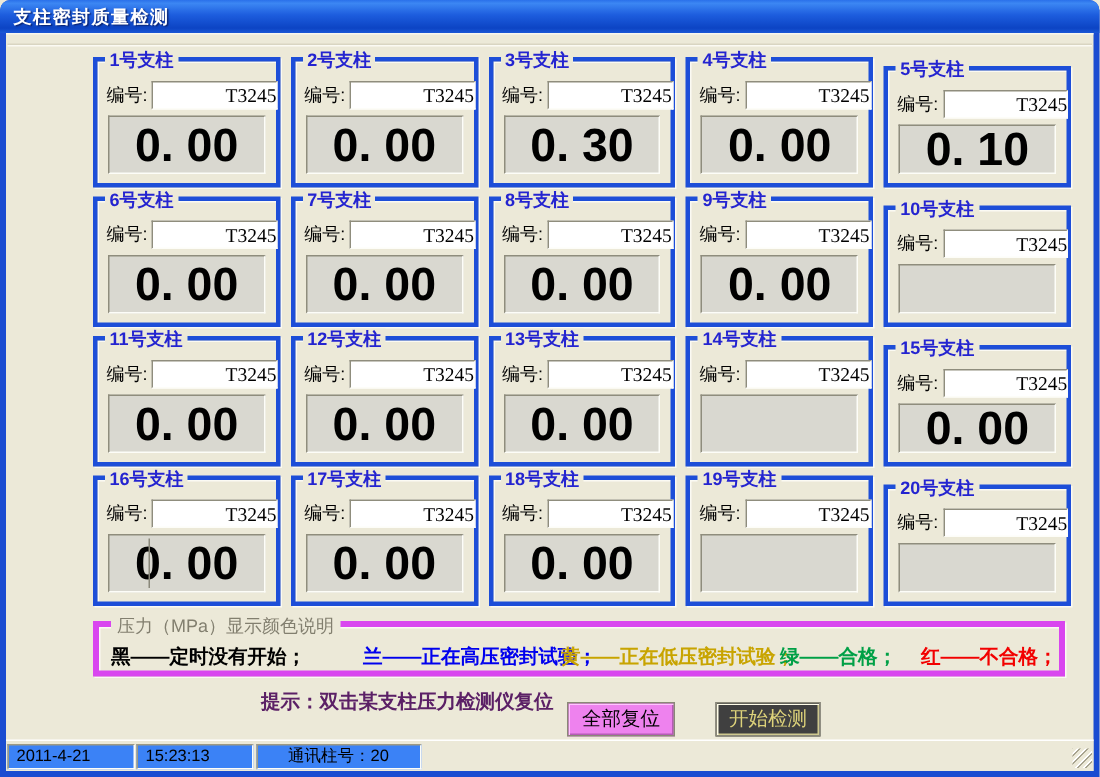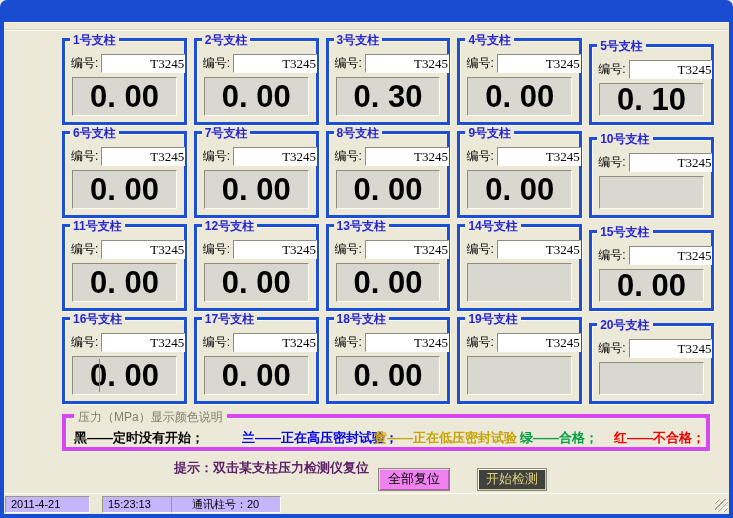--- a/index.html
+++ b/index.html
@@ -86,34 +86,37 @@
     box-shadow:inset 1px 1px 0 #fffde8,inset -1px -1px 0 #cfc98f;}
   .btn-back{left:580px;top:446px;width:70px;}
   
   .statusbar{
     position:absolute;left:0;right:0;bottom:0;height:20px;background:#ece9d8;
     border-top:1px solid #fff;
   }
   .status-panel{
     position:absolute;top:2px;height:15px;box-sizing:content-box;
     border:1px solid;border-color:#9c9984 #fdfdf8 #fdfdf8 #9c9984;
-    background:#c4b5fd;font-size:11px;line-height:15px;padding-left:5px;color:#000;white-space:pre;
+    background:#3b82f6;font-size:11px;line-height:15px;padding-left:5px;color:#000;white-space:pre;
   }
   .status-date{left:1px;width:78px;}
-  .status-time{left:98px;width:71px;}
+  .status-time{left:87px;width:71px;}
   .status-comm{left:167px;width:88px;padding-left:20px;}
   .grip{
     position:absolute;right:1px;bottom:2px;width:13px;height:13px;
     background:repeating-linear-gradient(135deg,transparent 0 2px,#fff 2px 3px,#a8a490 3px 4px);
   }
 </style>
 </head>
 <body>
 
 <div class="window">
+  <div class="titlebar">
+    <span class="title-text">支柱密封质量检测</span>
+  </div>
 
   <div class="client">
     <div class="top-rule"></div>
 
     <div class="grid">
   <div class="panel">
     <span class="panel-title" style="color: rgb(36, 36, 208);">1号支柱</span>
     <div class="panel-row">
       <span class="code-label">编号:</span>
       <span class="code-box">T3245</span>

